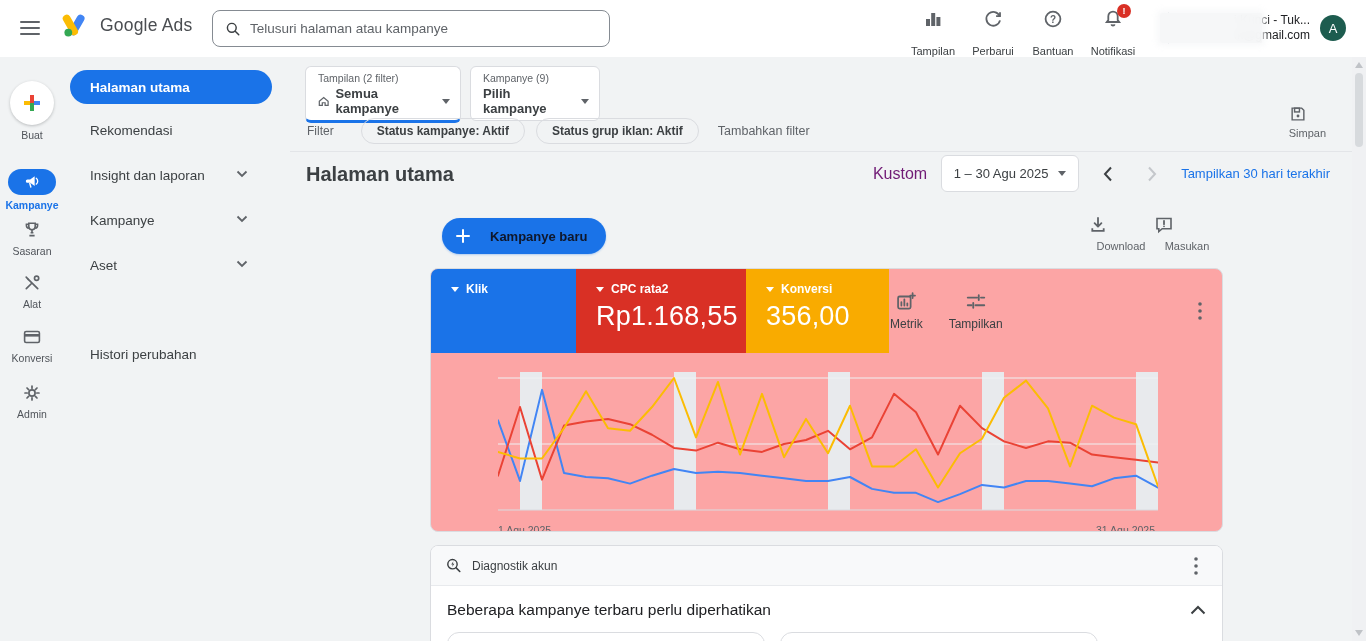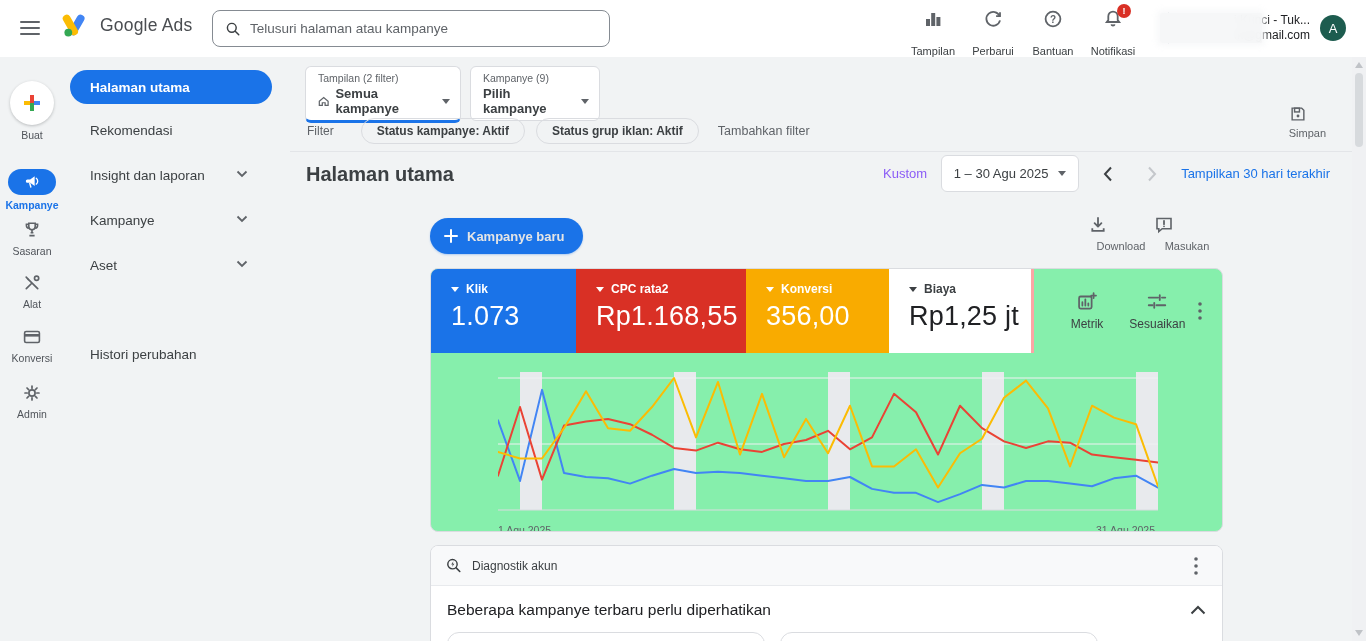--- a/index.html
+++ b/index.html
@@ -55,40 +55,40 @@
   .filter-row { position:absolute; left:17px; top:61px; display:flex; align-items:center; gap:11px; }
   .filter-lbl { font-size:12px; color:#5f6368; margin-right:16px; }
   .chip { height:26px; border:1px solid #dadce0; border-radius:13px; padding:0 15px; font-size:12px; font-weight:bold; color:#3c4043; display:flex; align-items:center; cursor:pointer; }
   .add-filter { font-size:12.5px; color:#5f6368; margin-left:8px; cursor:pointer; }
   .save-block { position:absolute; right:26px; top:48px; text-align:center; cursor:pointer; }
   .save-block .lbl { font-size:11px; color:#5f6368; margin-top:4px; }
   .rule { position:absolute; left:0; top:94px; width:1062px; height:1px; background:#e3e5e8; }
 
   .page-title { position:absolute; left:16px; top:106px; font-size:20px; color:#3c4043; }
   .date-cluster { position:absolute; right:22px; top:98px; display:flex; align-items:center; gap:14px; }
-  .custom-lbl { font-size:13px; color:#8b5cf6; }
+  .custom-lbl { font-size:16px; color:#701a75; }
   .date-box { width:138px; height:37px; background:#fff; border:1px solid #dadce0; border-radius:6px; display:flex; align-items:center; justify-content:center; gap:10px; font-size:13px; color:#3c4043; cursor:pointer; }
   .nav-chev { width:30px; height:30px; display:flex; align-items:center; justify-content:center; cursor:pointer; }
   .quick-link { font-size:13px; color:#1a73e8; cursor:pointer; }
 
-  .new-campaign { position:absolute; left:140px; top:161px; height:36px; border-radius:18px; background:#1a73e8; color:#e5e5e5; display:flex; align-items:center; gap:9px; padding:0 18px 0 14px; font-size:13px; font-weight:bold; cursor:pointer; box-shadow:0 1px 2px rgba(26,115,232,.3); }
+  .new-campaign { position:absolute; left:152px; top:161px; height:36px; border-radius:18px; background:#1a73e8; color:#0f172a; display:flex; align-items:center; gap:20px; padding:0 18px 0 14px; font-size:13px; font-weight:bold; cursor:pointer; box-shadow:0 1px 2px rgba(26,115,232,.3); }
   .dl-fb { position:absolute; right:132px; top:158px; display:flex; }
   .dl-fb .item { width:66px; text-align:center; cursor:pointer; }
   .dl-fb .lbl { font-size:11px; color:#5f6368; margin-top:5px; }
 
   
-  .main-card { position:absolute; left:140px; top:211px; width:793px; height:264px; background:#86efac; border:1px solid #dadce0; border-radius:8px; overflow:hidden; }
+  .main-card { position:absolute; left:140px; top:211px; width:793px; height:264px; background:#fca5a5; border:1px solid #dadce0; border-radius:8px; overflow:hidden; }
   .strip { display:flex; height:84px; }
   .sc { padding:13px 0 0 20px; cursor:pointer; }
   .sc .top { display:flex; align-items:center; gap:7px; font-size:12px; font-weight:bold; }
   .sc .val { font-size:27px; margin-top:5px; letter-spacing:.2px; }
   .sc.lite { color:#fff; }
   .sc.dark { color:#202124; }
   .sc.dark .top { color:#3c4043; }
-  .controls { flex:1; border-left:3px solid #fca5a5; display:flex; align-items:center; justify-content:center; gap:26px; position:relative; }
+  .controls { flex:1; border-left:1px solid #fca5a5; display:flex; align-items:center; gap:26px; position:relative; }
   .ctrl { text-align:center; cursor:pointer; }
   .ctrl .lbl { font-size:12px; color:#3c4043; margin-top:4px; }
   .dots { position:absolute; right:10px; top:50%; transform:translateY(-50%); width:24px; height:28px; display:flex; align-items:center; justify-content:center; cursor:pointer; }
   .chart-wrap { padding:17px 66px 0 67px; }
   .chart-labels { display:flex; justify-content:space-between; padding:4px 67px 0 67px; font-size:10.5px; color:#5f6368;text-align:right; }
 
   
   .diag-card { position:absolute; left:140px; top:488px; width:793px; height:170px; background:#fff; border:1px solid #dadce0; border-radius:8px; overflow:hidden; }
   .diag-head { height:40px; background:#f8f9fa; border-bottom:1px solid #e8eaed; display:flex; align-items:center; padding:0 14px; gap:9px; position:relative; }
   .diag-title { font-size:12px; color:#3c4043; }
@@ -364,58 +364,50 @@
         </div>
       </div>
 
       <section class="main-card">
         <div class="strip">
           <div class="sc lite" style="width: 145px; background: rgb(26, 115, 232);">
             <div class="top">
                 <span class="caret"></span>
                 <span>Klik</span>
               </div>
-            <div class="val">1.073</div>
           </div>
           <div class="sc lite" style="width: 170px; background: rgb(217, 48, 37);">
             <div class="top">
                 <span class="caret"></span>
                 <span>CPC rata2</span>
               </div>
             <div class="val">Rp1.168,55</div>
           </div>
           <div class="sc lite" style="width: 143px; background: rgb(249, 171, 0);">
             <div class="top">
                 <span class="caret"></span>
                 <span>Konversi</span>
               </div>
             <div class="val">356,00</div>
-          </div>
-          <div class="sc dark" style="width: 142px; background: rgb(255, 255, 255);">
-            <div class="top">
-                <span class="caret" style="color:#3c4043"></span>
-                <span>Biaya</span>
-              </div>
-            <div class="val">Rp1,25 jt</div>
           </div>
           <div class="controls">
             <div class="ctrl">
               <svg width="22" height="22" viewBox="0 0 20 20" fill="none" stroke="#5f6368" stroke-width="1.6" style="margin:0 auto">
                   <rect x="2.8" y="5" width="11.4" height="11" rx="1.4"></rect>
                   <path d="M5.8 13.2v-3M8.5 13.2V7.6M11.2 13.2v-2" stroke-linecap="round"></path>
                   <path d="M16 2v4.4M13.8 4.2h4.4" stroke-linecap="round"></path>
                 </svg>
               <div class="lbl">Metrik</div>
             </div>
             <div class="ctrl">
               <svg width="22" height="22" viewBox="0 0 20 20" fill="none" stroke="#5f6368" stroke-width="1.7" style="margin:0 auto">
                   <path d="M2.5 6h8.5M14.5 6h3M2.5 13h3.5M9.5 13h8" stroke-linecap="round"></path>
                   <path d="M12.5 3.8v4.4M7.5 10.8v4.4" stroke-linecap="round"></path>
                 </svg>
-              <div class="lbl">Sesuaikan</div>
+              <div class="lbl">Tampilkan</div>
             </div>
             <div class="dots">
               <svg width="4" height="18" viewBox="0 0 4 18">
                   <circle cx="2" cy="2" r="1.8" fill="#5f6368"></circle>
                   <circle cx="2" cy="9" r="1.8" fill="#5f6368"></circle>
                   <circle cx="2" cy="16" r="1.8" fill="#5f6368"></circle>
                 </svg>
             </div>
           </div>
         </div>

